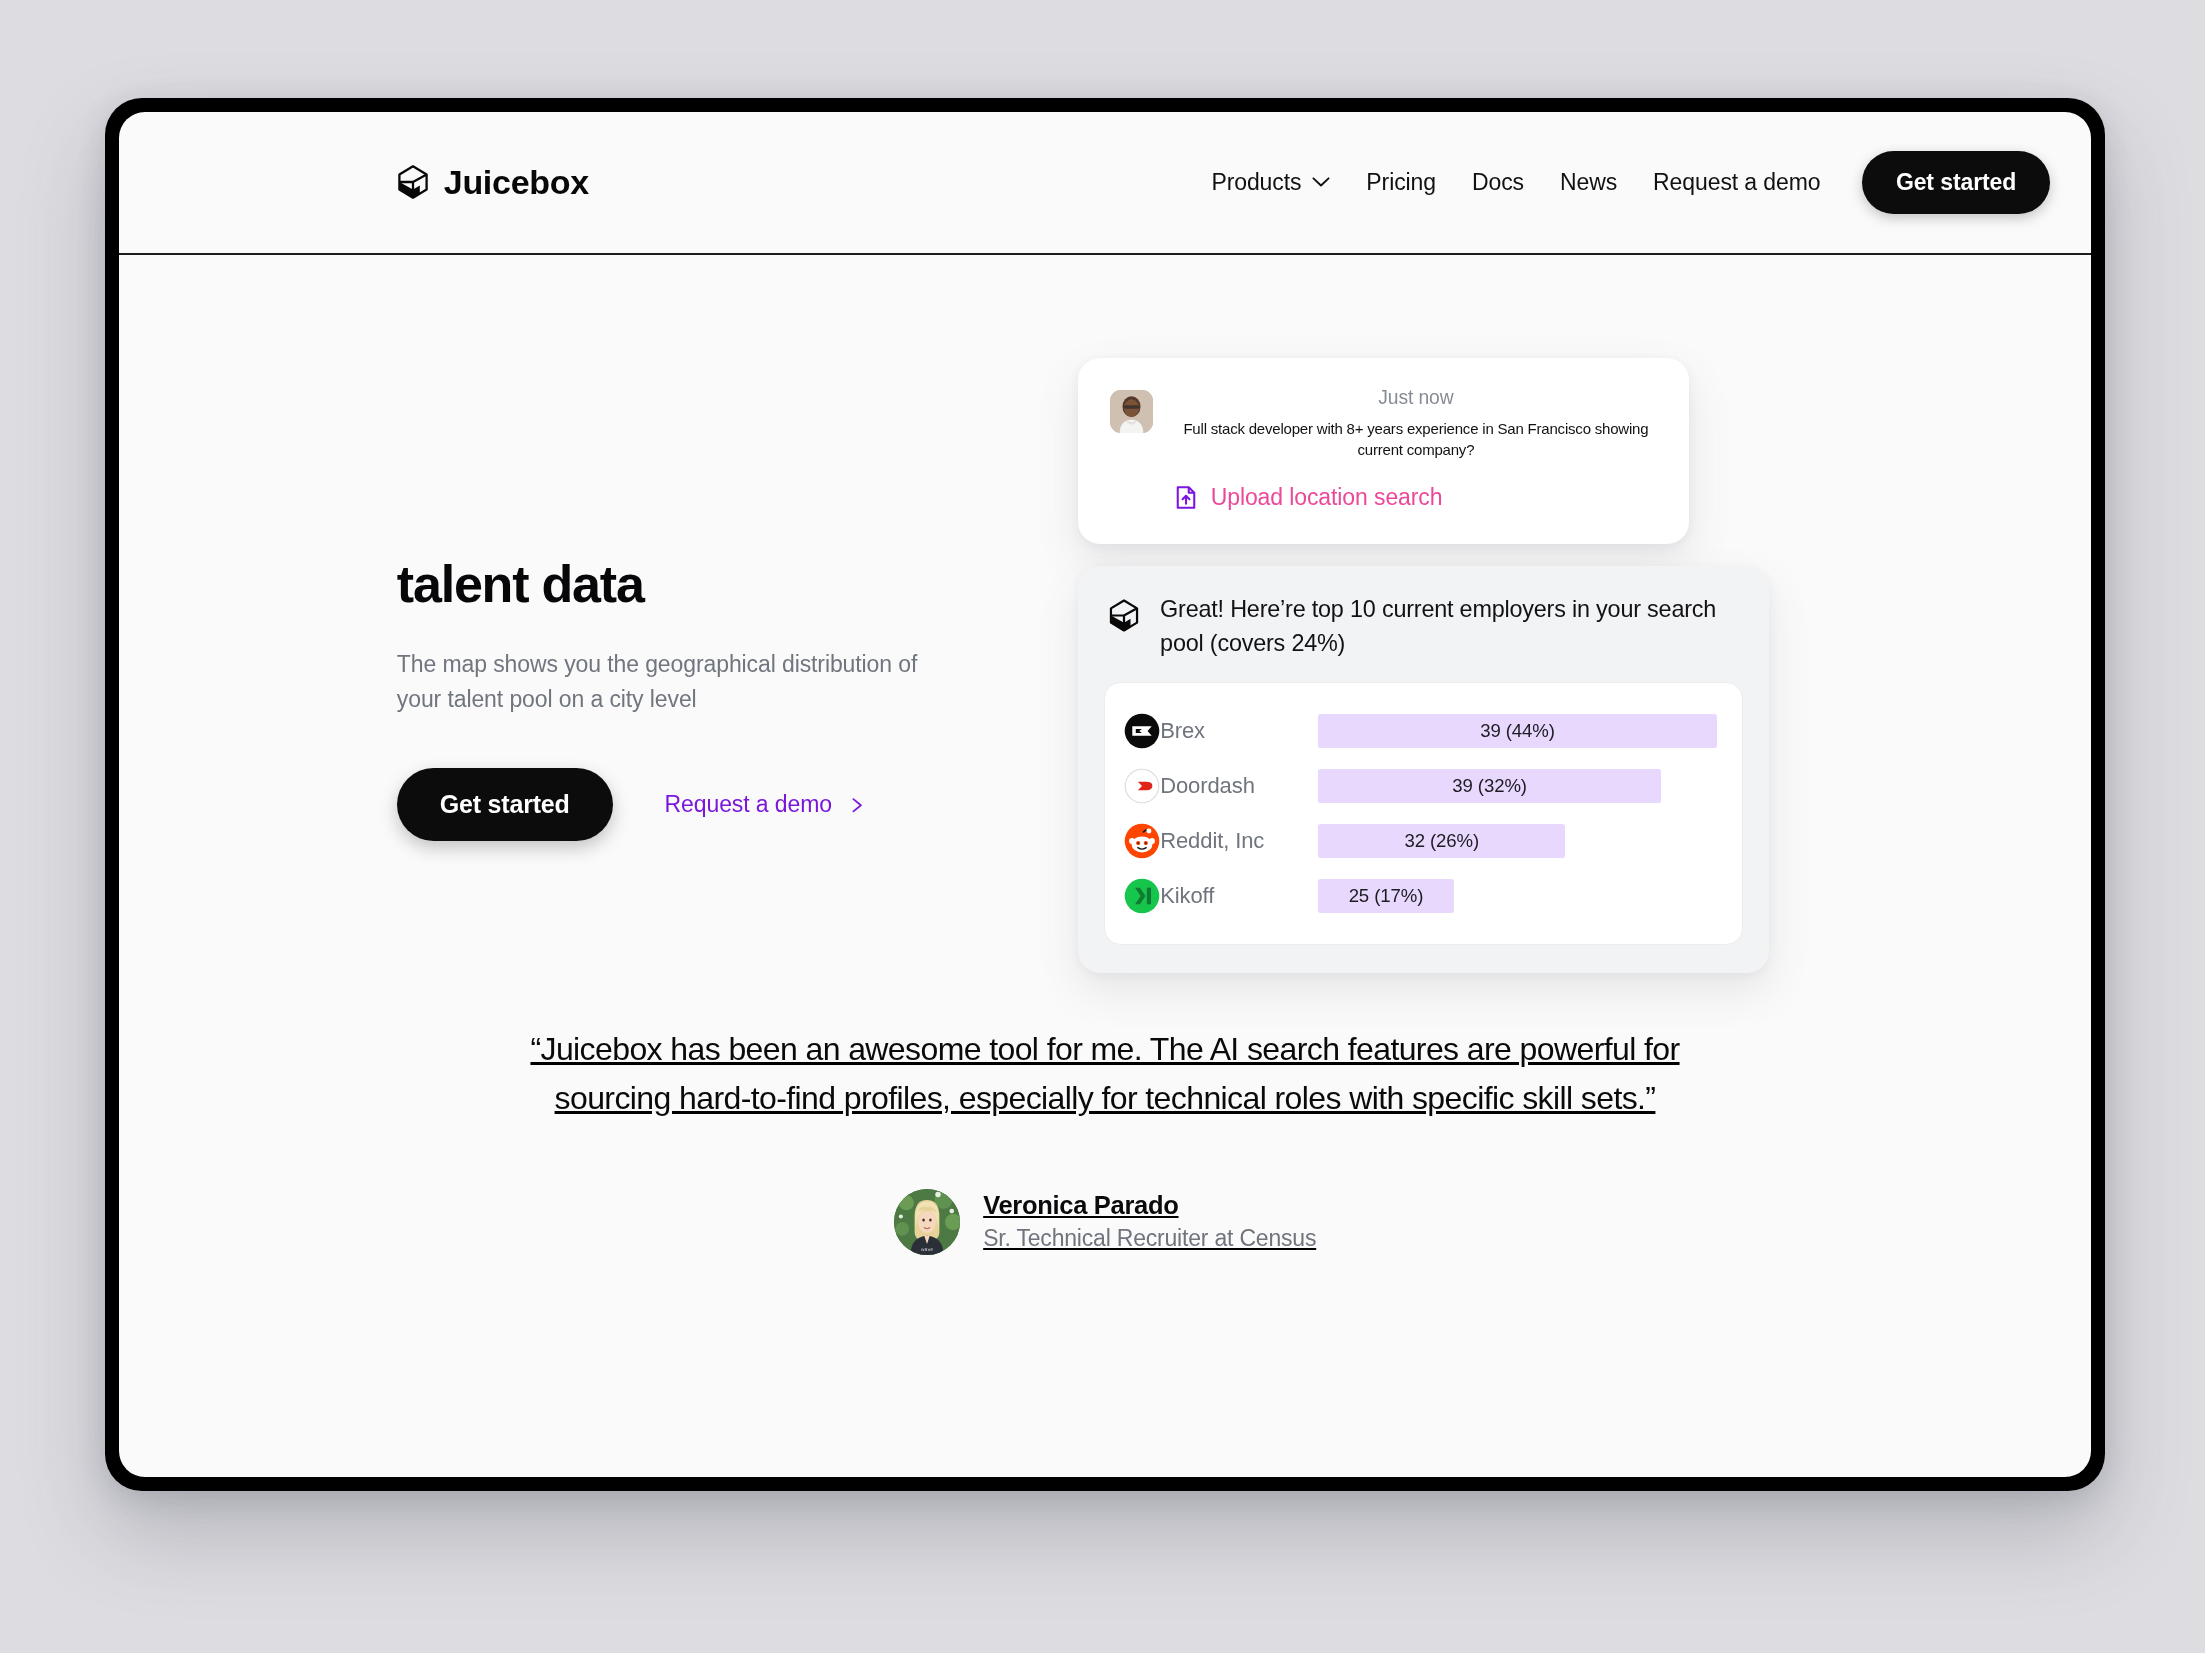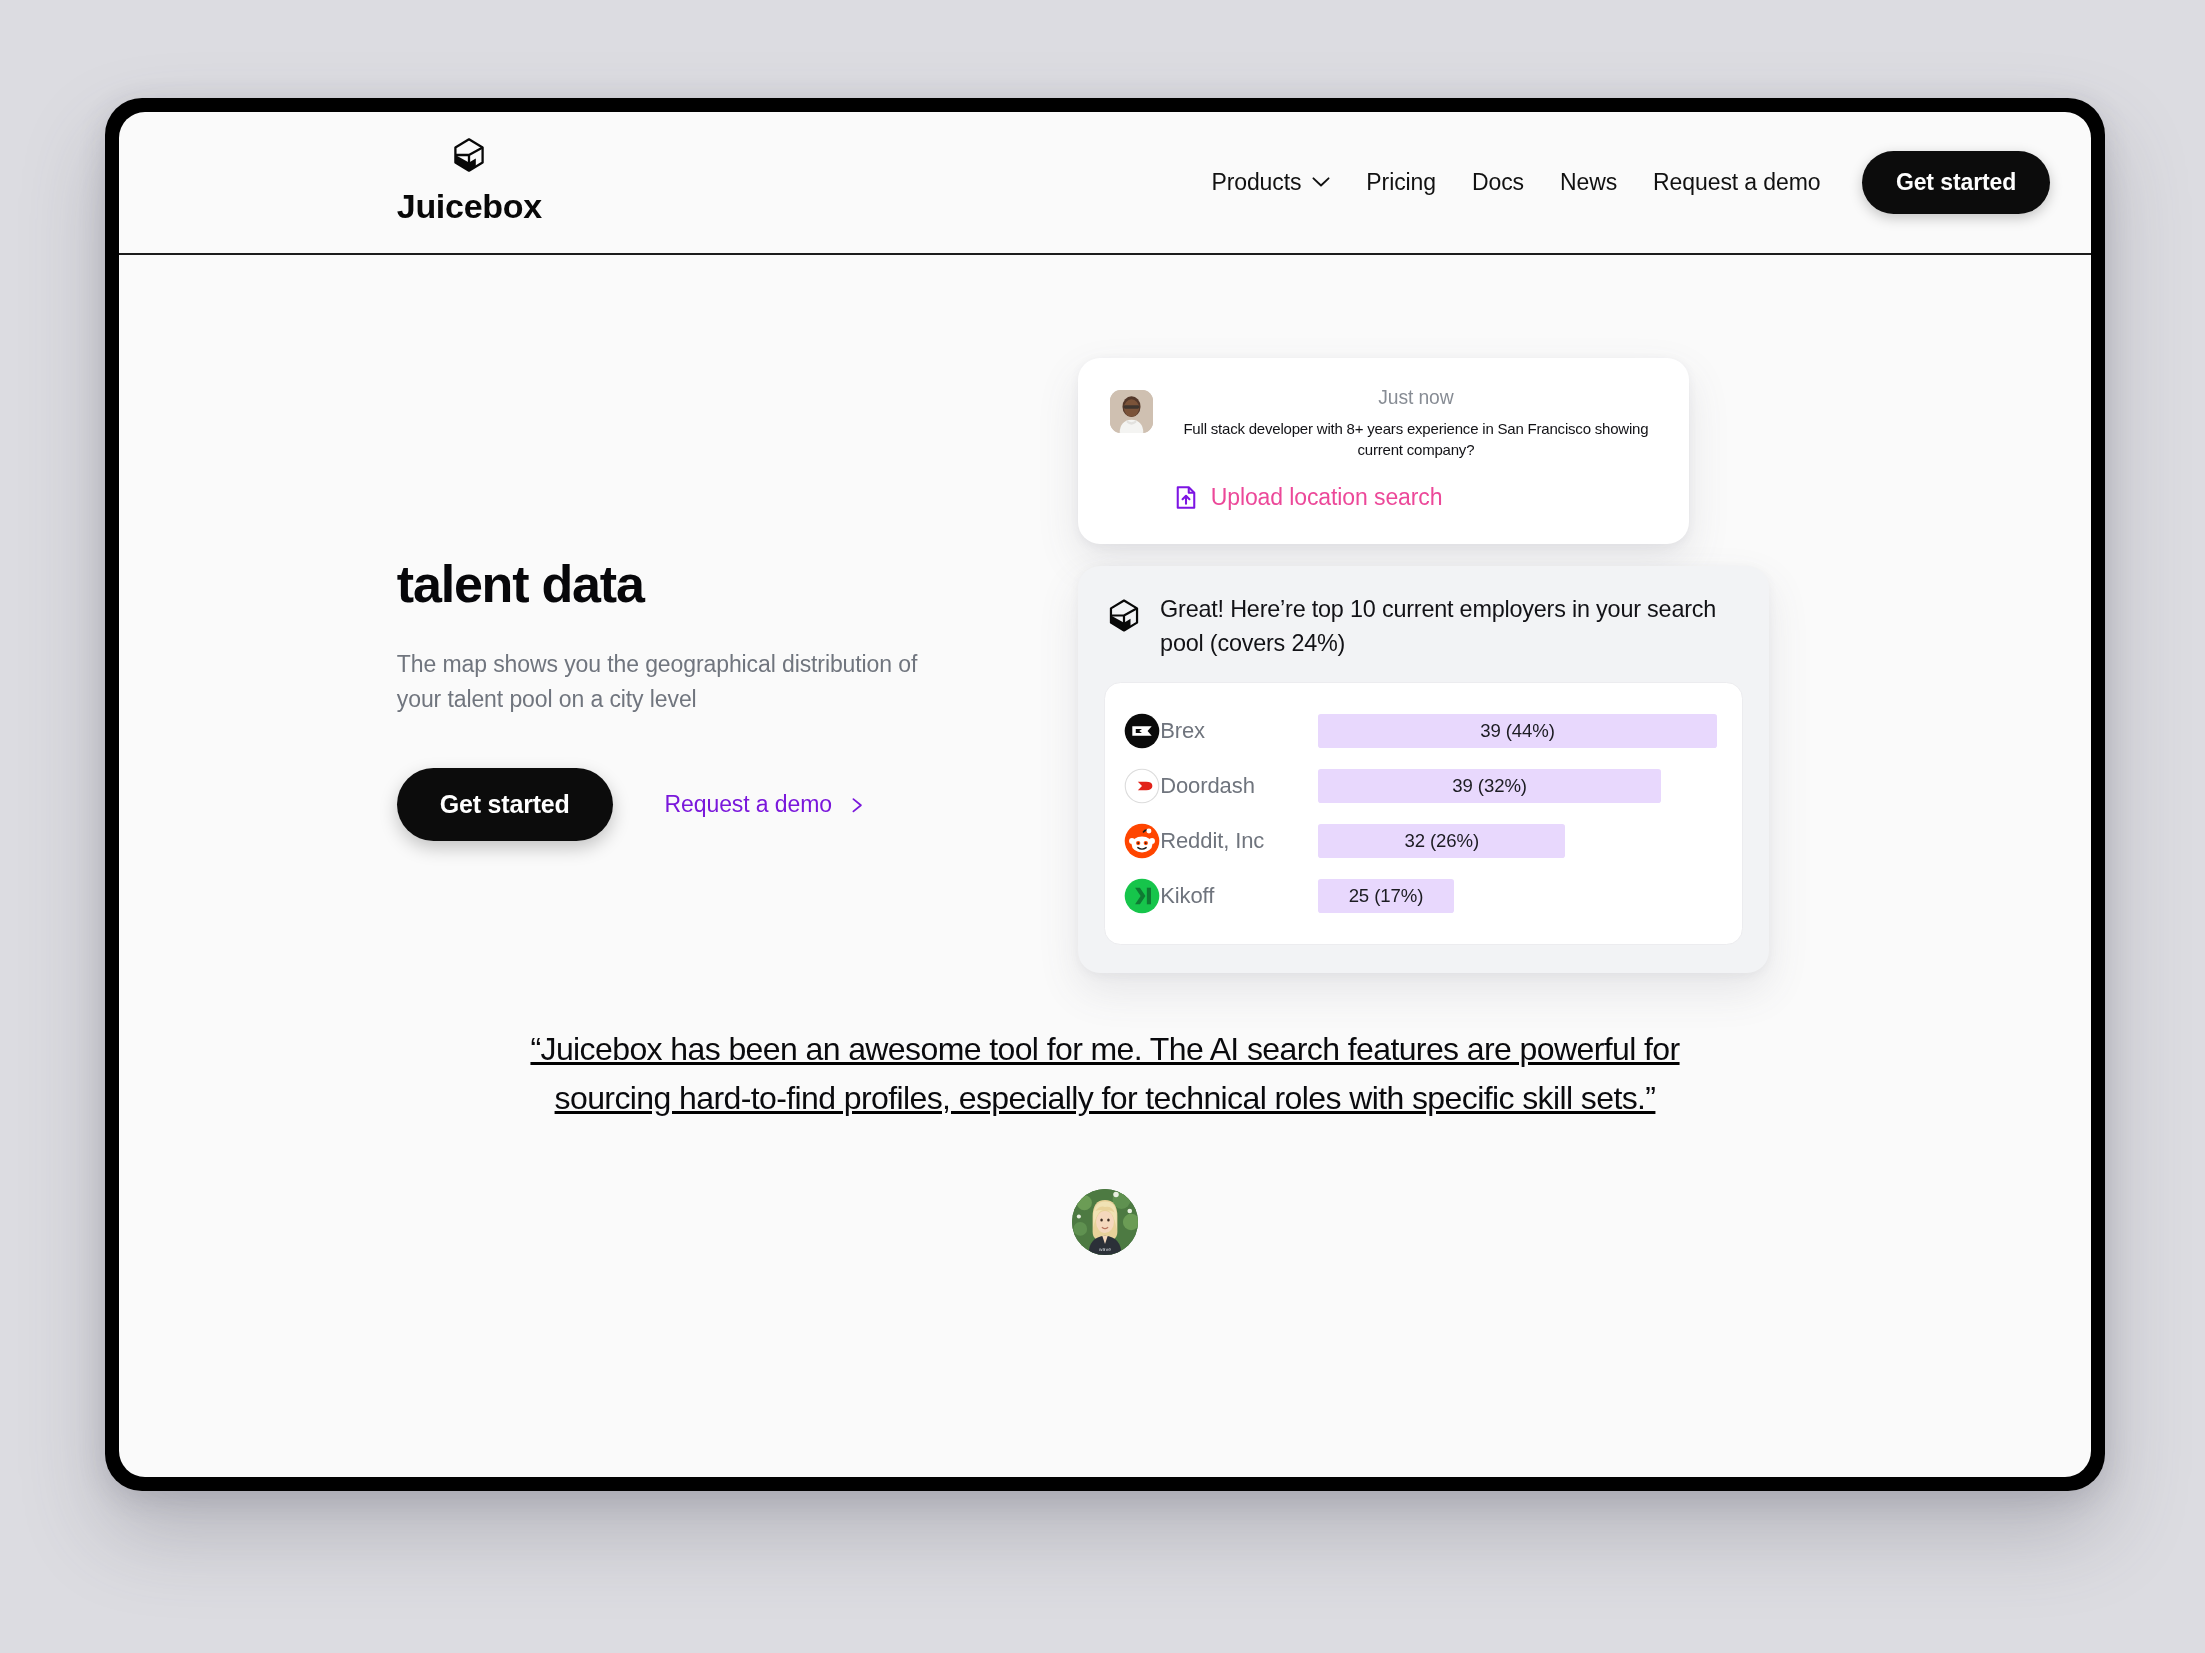--- a/index.html
+++ b/index.html
@@ -46,21 +46,20 @@
     border-bottom: 2.1px solid #1c1c1c;
     padding: 0 41px 0 278px;
     position: relative;
   }
 
   .brand {
     display: flex;
     align-items: center;
     gap: 15px;
     cursor: pointer;
-    flex-direction: column;
   }
   .brand-mark { width: 32px; height: 34px; display: block; }
   .brand-name {
     font-size: 34px;
     font-weight: 700;
     letter-spacing: -0.3px;
     color: #080808;
   }
 
   .nav {
@@ -514,18 +513,22 @@
             <ellipse cx="48" cy="48" rx="13" ry="16" fill="#f5d8bd"></ellipse>
             <ellipse cx="43" cy="45" rx="1.8" ry="2.2" fill="#3a2a20"></ellipse>
             <ellipse cx="53" cy="45" rx="1.8" ry="2.2" fill="#3a2a20"></ellipse>
             <path d="M44 56 Q48 59 52 56" fill="none" stroke="#b9745f" stroke-width="1.8" stroke-linecap="round"></path>
             <path d="M34 32 Q40 24 48 26 Q58 24 62 34 Q56 30 48 31 Q40 30 34 32 Z" fill="#e8d29a"></path>
             <path d="M24 96 Q24 70 48 68 Q72 70 72 96 Z" fill="#2b3038"></path>
             <path d="M44 68 L48 80 L52 68 Z" fill="#f5d8bd"></path>
             <text x="48" y="90" font-size="7" fill="#cfd3d8" text-anchor="middle" font-family="DejaVu Sans">wave</text>
           </svg>
         </div>
+        <div class="author-meta">
+          <div class="author-name">Veronica Parado</div>
+          <div class="author-role">Sr. Technical Recruiter at Census</div>
+        </div>
       </div>
     </section>
 
   </div>
 </div>
 
 
 </body></html>

